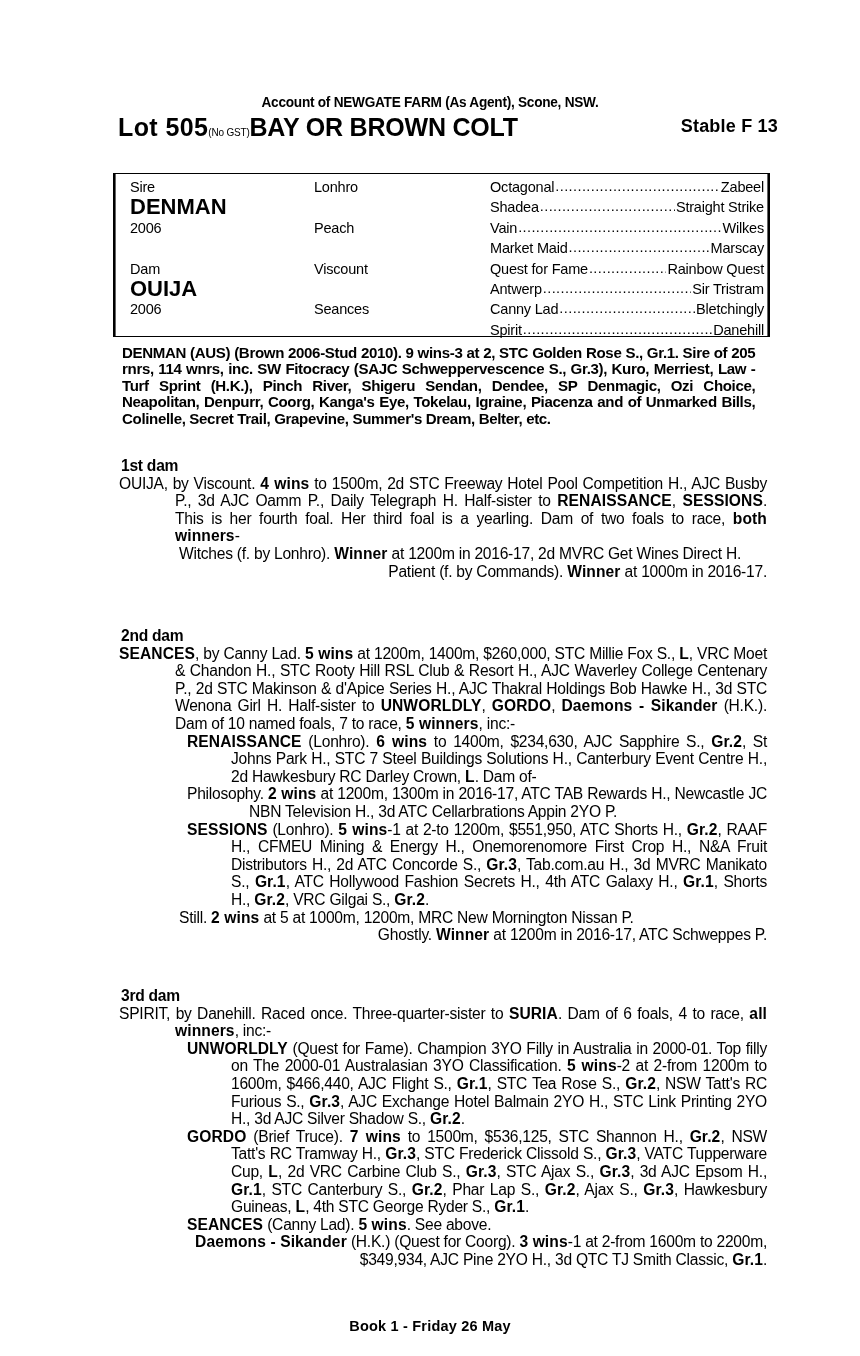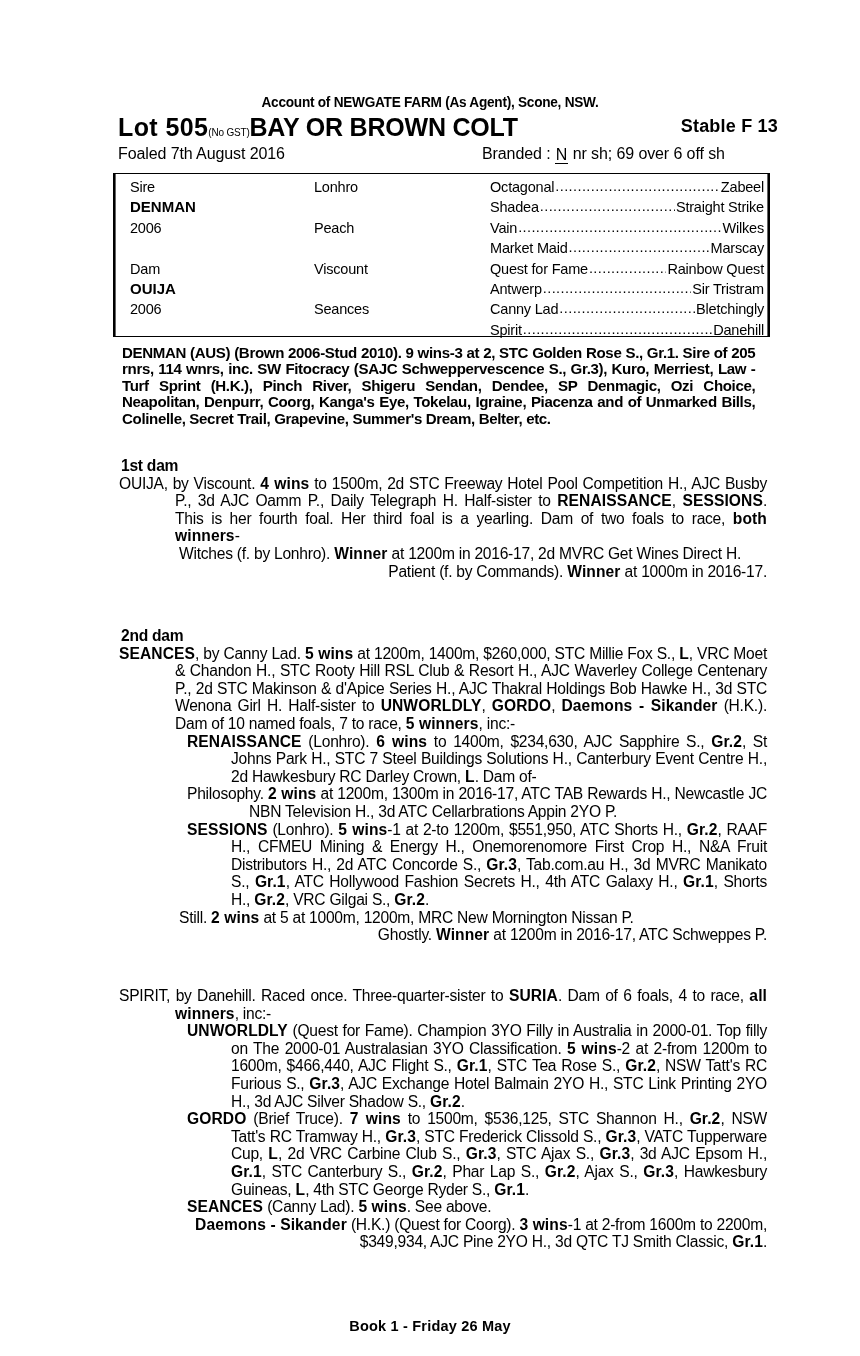--- a/index.html
+++ b/index.html
@@ -127,21 +127,21 @@
     overflow: hidden;
     white-space: nowrap;
     margin: 0 1px;
     position: relative;
     top: -1px;
     font-size: 14.5px;
     letter-spacing: 0.4px;
     color: #000;
   }
   .ped-c3 .gp-r { flex: 0 0 auto; }
-  .nm-bold { font-weight: bold; font-size: 15px; letter-spacing: 0px; }
+  .nm-bold { font-weight: bold; font-size: 22px; letter-spacing: 0px; }
 
   
   .sire-blurb {
     position: absolute;
     left: 122px; top: 345px;
     width: 643px;
     font-weight: bold;
     font-size: 15.3px;
     line-height: 16.4px;
     text-align: justify;
@@ -191,28 +191,20 @@
 
 <div class="page">
 
   <div class="account-line">Account of NEWGATE FARM (As Agent), Scone, NSW.</div>
 
   <div class="lot-row">
     <span class="lot-no">Lot 505</span><span class="no-gst">(No GST)</span><span class="colt-title">BAY OR BROWN COLT</span>
     <span class="stable">Stable F 13</span>
   </div>
 
-  <div class="foaled-row">
-    <span>Foaled 7th August 2016</span>
-    <span class="branded">
-      <span>Branded :</span>
-      <span class="brand-mark">N</span>
-      <span>nr sh; 69 over 6 off sh</span>
-    </span>
-  </div>
 
   <div class="ped-box">
     <div class="ped-grid" id="ped-grid">
         <div class="ped-row" style="top: 3px;">
           <div class="ped-c1">Sire</div>
           <div class="ped-c2">Lonhro</div>
           <div class="ped-c3">
             <span class="gp-l">Octagonal</span>
             <span class="gp-dots">................................................................................................................................................................</span>
             <span class="gp-r">Zabeel</span>
@@ -295,20 +287,21 @@
   <div class="fam" id="fam-2" style="top:627px;">
       <div class="dam-head">2nd dam</div>
       <div class="entry ind1"><b class="nm">SEANCES</b><span>, by Canny Lad. </span><b class="nm">5 wins</b><span> at 1200m, 1400m, $260,000, STC Millie Fox S., </span><b class="nm">L</b><span>, VRC Moet &amp; Chandon H., STC Rooty Hill RSL Club &amp; Resort H., AJC Waverley College Centenary P., 2d STC Makinson &amp; d'Apice Series H., AJC Thakral Holdings Bob Hawke H., 3d STC Wenona Girl H. Half-sister to </span><b class="nm">UNWORLDLY</b><span>, </span><b class="nm">GORDO</b><span>, </span><b class="nm">Daemons - Sikander</b><span> (H.K.). Dam of 10 named foals, 7 to race, </span><b class="nm">5 winners</b><span>, inc:-</span></div>
       <div class="entry ind3"><b class="nm">RENAISSANCE</b><span> (Lonhro). </span><b class="nm">6 wins</b><span> to 1400m, $234,630, AJC Sapphire S., </span><b class="nm">Gr.2</b><span>, St Johns Park H., STC 7 Steel Buildings Solutions H., Canterbury Event Centre H., 2d Hawkesbury RC Darley Crown, </span><b class="nm">L</b><span>. Dam of-</span></div>
       <div class="entry ind4"><span>Philosophy. </span><b class="nm">2 wins</b><span> at 1200m, 1300m in 2016-17, ATC TAB Rewards H., Newcastle JC NBN Television H., 3d ATC Cellarbrations Appin 2YO P.</span></div>
       <div class="entry ind3"><b class="nm">SESSIONS</b><span> (Lonhro). </span><b class="nm">5 wins</b><span>-1 at 2-to 1200m, $551,950, ATC Shorts H., </span><b class="nm">Gr.2</b><span>, RAAF H., CFMEU Mining &amp; Energy H., Onemorenomore First Crop H., N&amp;A Fruit Distributors H., 2d ATC Concorde S., </span><b class="nm">Gr.3</b><span>, Tab.com.au H., 3d MVRC Manikato S., </span><b class="nm">Gr.1</b><span>, ATC Hollywood Fashion Secrets H., 4th ATC Galaxy H., </span><b class="nm">Gr.1</b><span>, Shorts H., </span><b class="nm">Gr.2</b><span>, VRC Gilgai S., </span><b class="nm">Gr.2</b><span>.</span></div>
       <div class="entry ind2"><span>Still. </span><b class="nm">2 wins</b><span> at 5 at 1000m, 1200m, MRC New Mornington Nissan P.</span></div>
       <div class="entry ind2"><span>Ghostly. </span><b class="nm">Winner</b><span> at 1200m in 2016-17, ATC Schweppes P.</span></div>
     </div>
   <div class="fam" id="fam-3" style="top:987px;">
+      <div class="dam-head">3rd dam</div>
       <div class="entry ind1"><span>SPIRIT, by Danehill. Raced once. Three-quarter-sister to </span><b class="nm">SURIA</b><span>. Dam of 6 foals, 4 to race, </span><b class="nm">all winners</b><span>, inc:-</span></div>
       <div class="entry ind3"><b class="nm">UNWORLDLY</b><span> (Quest for Fame). Champion 3YO Filly in Australia in 2000-01. Top filly on The 2000-01 Australasian 3YO Classification. </span><b class="nm">5 wins</b><span>-2 at 2-from 1200m to 1600m, $466,440, AJC Flight S., </span><b class="nm">Gr.1</b><span>, STC Tea Rose S., </span><b class="nm">Gr.2</b><span>, NSW Tatt's RC Furious S., </span><b class="nm">Gr.3</b><span>, AJC Exchange Hotel Balmain 2YO H., STC Link Printing 2YO H., 3d AJC Silver Shadow S., </span><b class="nm">Gr.2</b><span>.</span></div>
       <div class="entry ind3"><b class="nm">GORDO</b><span> (Brief Truce). </span><b class="nm">7 wins</b><span> to 1500m, $536,125, STC Shannon H., </span><b class="nm">Gr.2</b><span>, NSW Tatt's RC Tramway H., </span><b class="nm">Gr.3</b><span>, STC Frederick Clissold S., </span><b class="nm">Gr.3</b><span>, VATC Tupperware Cup, </span><b class="nm">L</b><span>, 2d VRC Carbine Club S., </span><b class="nm">Gr.3</b><span>, STC Ajax S., </span><b class="nm">Gr.3</b><span>, 3d AJC Epsom H., </span><b class="nm">Gr.1</b><span>, STC Canterbury S., </span><b class="nm">Gr.2</b><span>, Phar Lap S., </span><b class="nm">Gr.2</b><span>, Ajax S., </span><b class="nm">Gr.3</b><span>, Hawkesbury Guineas, </span><b class="nm">L</b><span>, 4th STC George Ryder S., </span><b class="nm">Gr.1</b><span>.</span></div>
       <div class="entry ind3"><b class="nm">SEANCES</b><span> (Canny Lad). </span><b class="nm">5 wins</b><span>. See above.</span></div>
       <div class="entry ind3"><b class="nm">Daemons - Sikander</b><span> (H.K.) (Quest for Coorg). </span><b class="nm">3 wins</b><span>-1 at 2-from 1600m to 2200m, $349,934, AJC Pine 2YO H., 3d QTC TJ Smith Classic, </span><b class="nm">Gr.1</b><span>.</span></div>
     </div>
 
   <div class="footer">Book 1 - Friday 26 May</div>
 </div>
 

